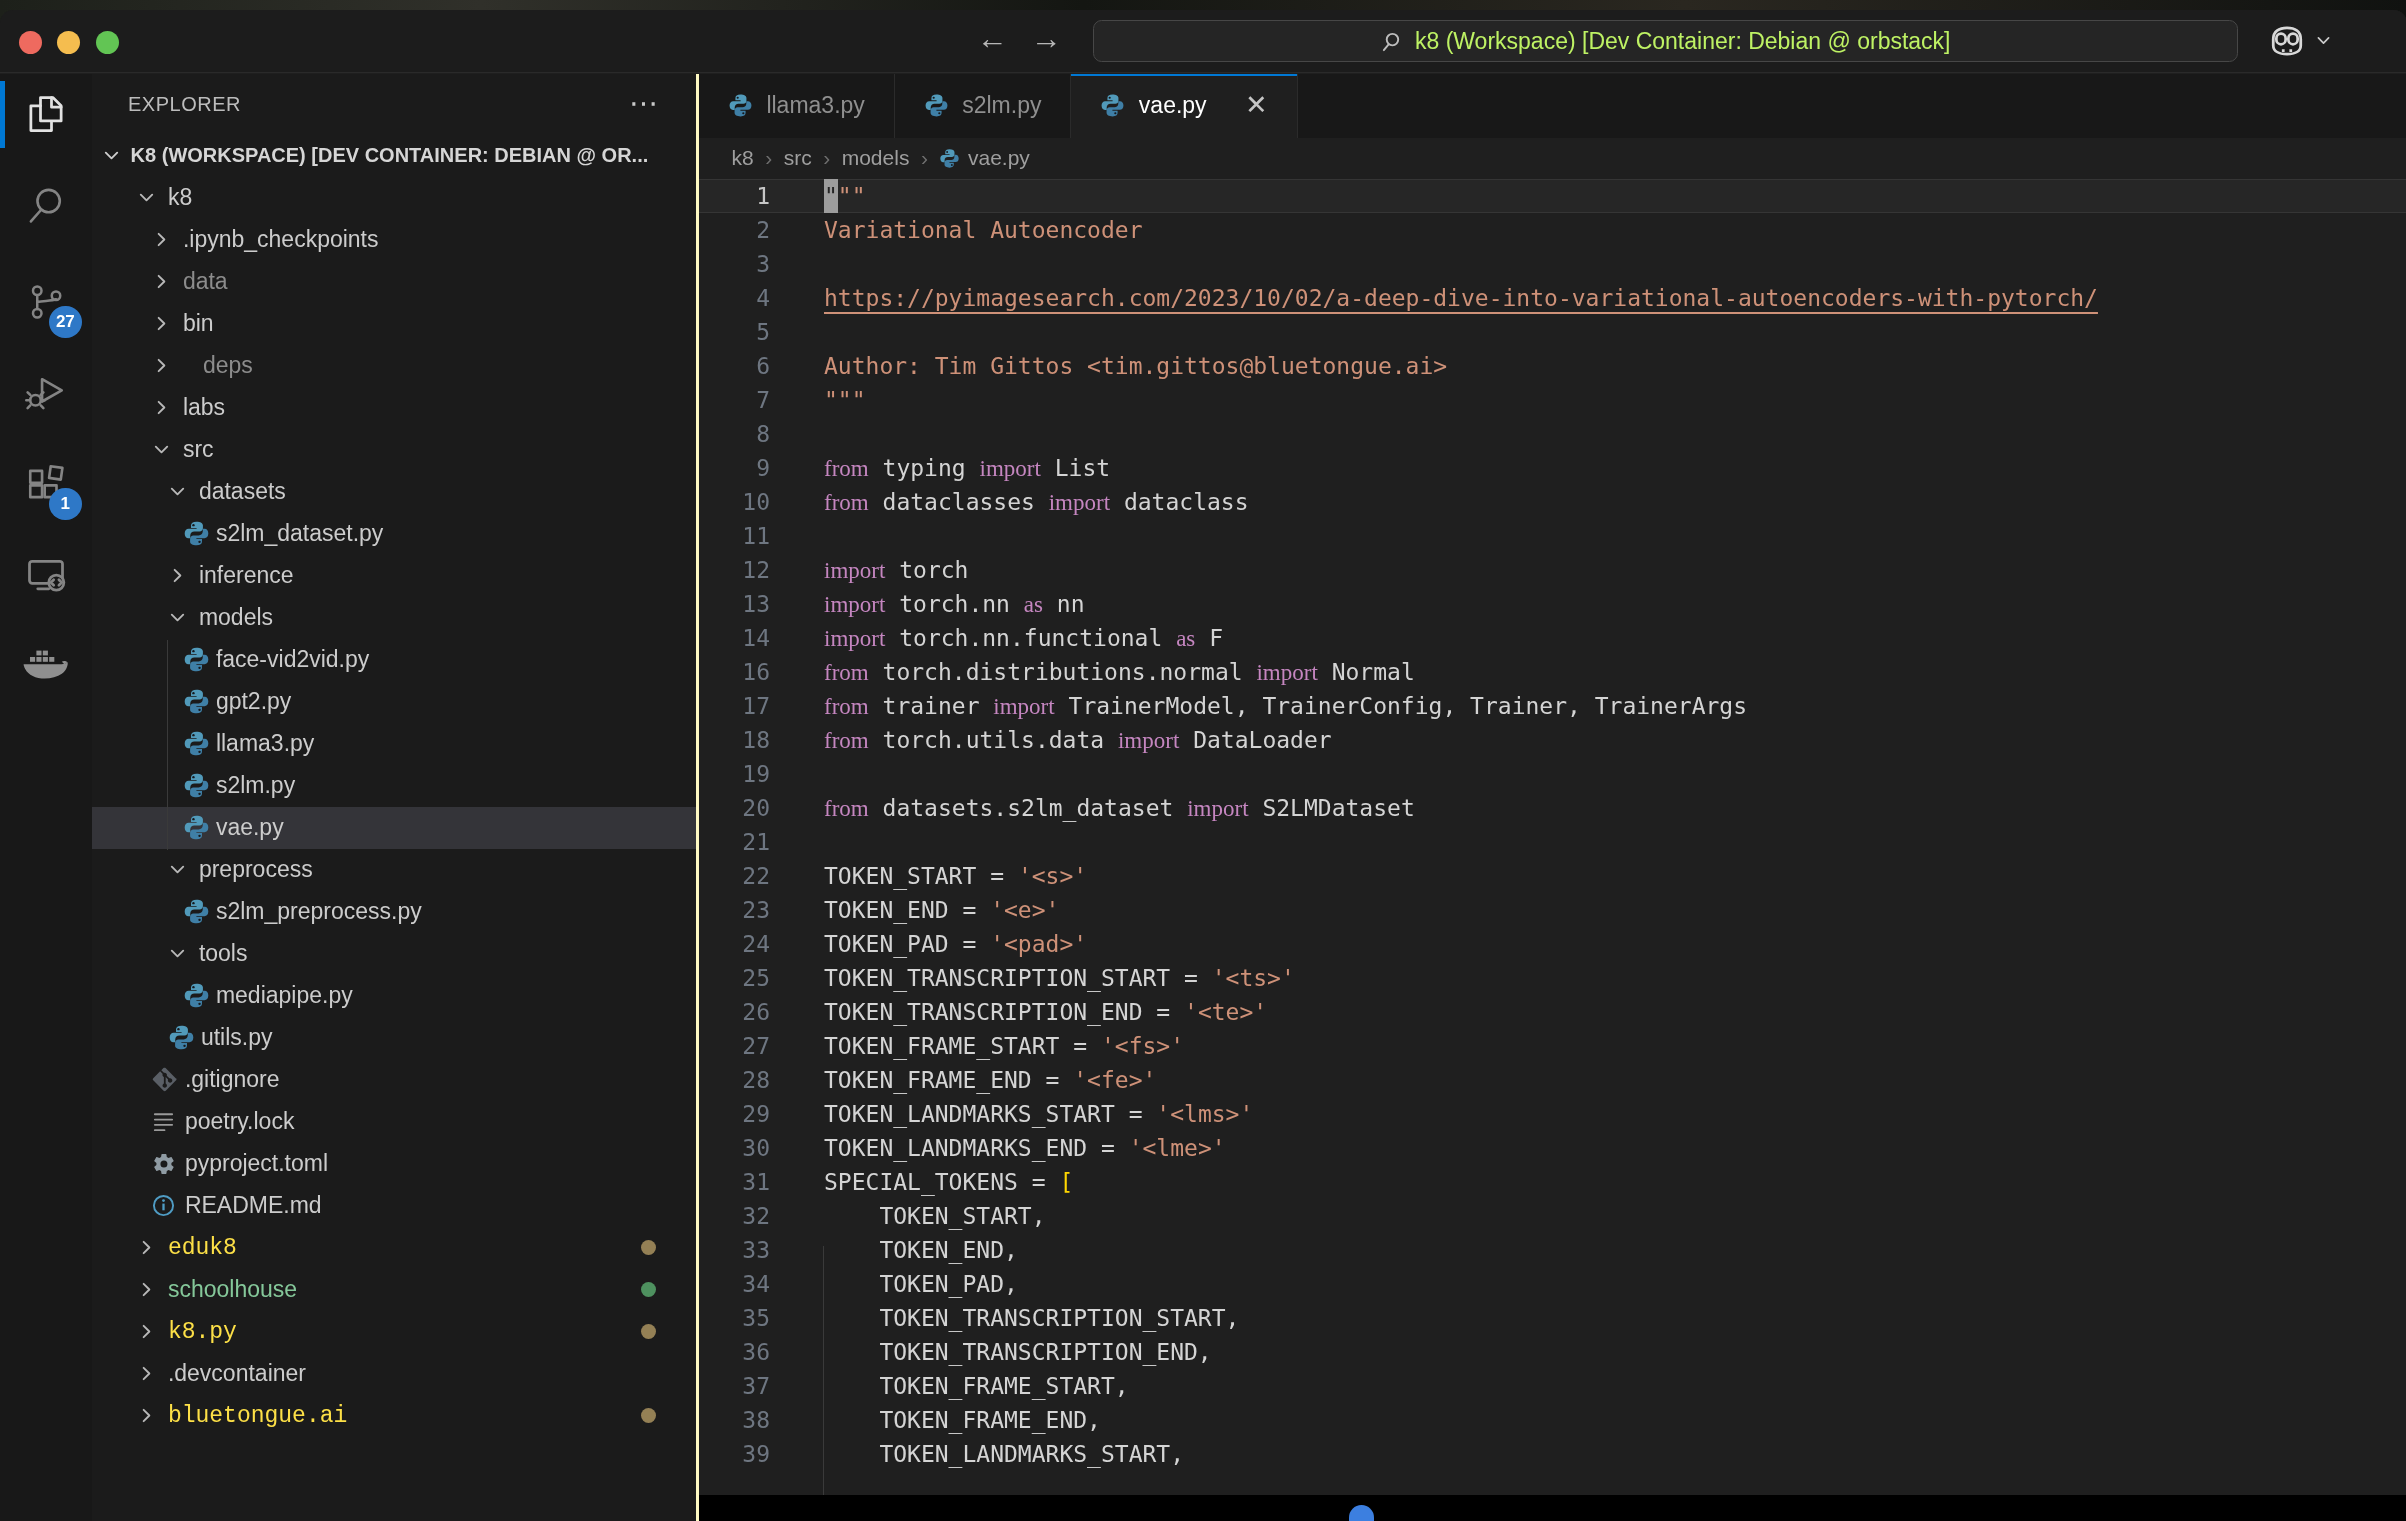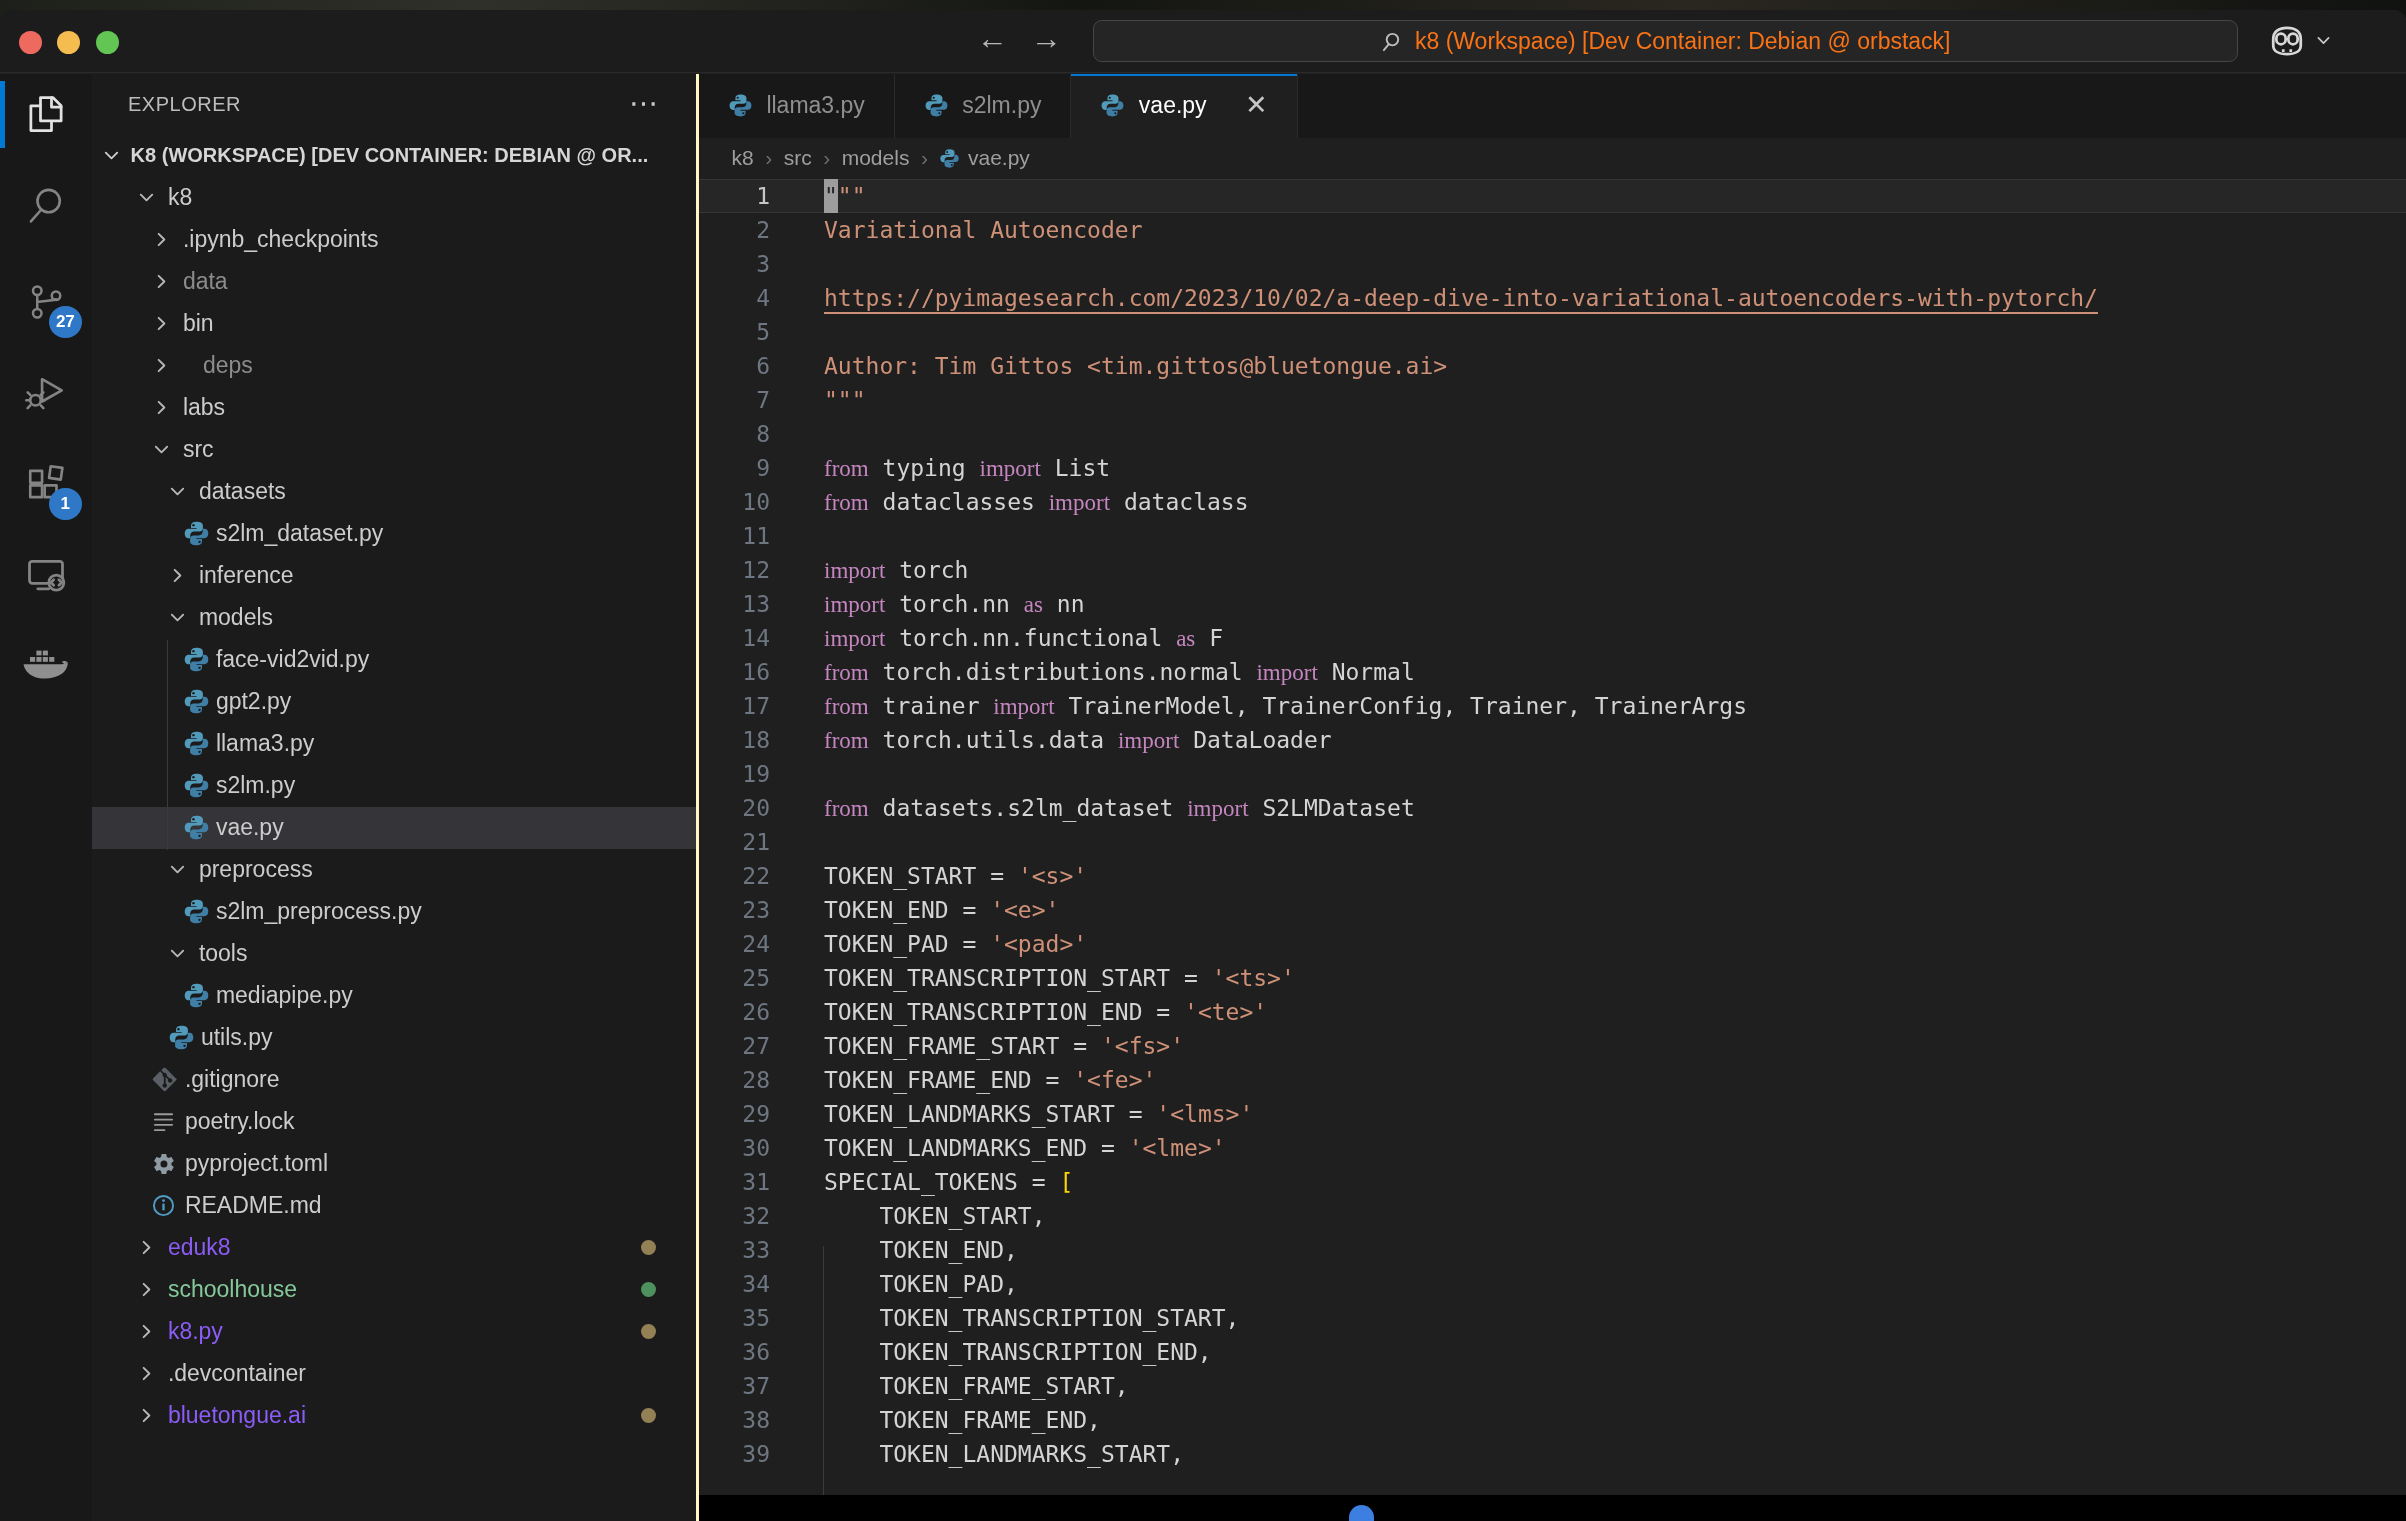--- a/index.html
+++ b/index.html
@@ -15,21 +15,21 @@
   
   .titlebar { position:relative; height:63px; background:#1c1c1c; border-bottom:1px solid #2a2a2a; }
   .traffic { position:absolute; top:21px; left:19px; display:flex; gap:15.3px; }
   .traffic span { width:23px; height:23px; border-radius:50%; display:block; }
   .nav-arrows { position:absolute; left:977px; top:11.5px; display:flex; gap:23px;
                 color:#b6b6b6; font-size:31px; }
   .nav-arrows span { cursor:default; }
   .command-center { position:absolute; left:1093px; top:10.5px; width:1145px; height:42px;
                     background:#252525; border:1.4px solid #474747; border-radius:8.6px;
                     display:flex; align-items:center; justify-content:center; gap:11.5px;
-                    color:#f97316; font-size:23px; }
+                    color:#bef264; font-size:23px; }
   .copilot-btn { position:absolute; left:2267px; top:12.4px; display:flex; align-items:center; gap:7.6px; }
 
   
   .main { position:absolute; top:64px; left:0; right:0; bottom:0; display:flex; }
 
   
   .activitybar { position:relative; width:92px; background:#181818; flex:none; }
   .ab-item { position:absolute; left:17px; width:57px; height:57px;
              display:flex; align-items:center; justify-content:center; }
   .ab-indicator { position:absolute; left:0; width:4.8px; height:67px; }
@@ -44,21 +44,21 @@
   .sidebar-menu { margin-left:auto; color:#c8c8c8; font-size:29px; line-height:9.6px; letter-spacing:1.9px; }
   .ws-row { height:42px; display:flex; align-items:center; padding-left:9.6px; }
   .ws-label { color:#d6d6d6; font-size:20px; font-weight:bold; white-space:nowrap; overflow:hidden; }
   .tree { position:relative; }
   .trow { position:relative; height:42px; display:flex; align-items:center; font-size:23px; color:#cccccc; white-space:nowrap; }
   .trow.selected { background:#343439; }
   .twisty { width:29px; flex:none; display:flex; align-items:center; justify-content:flex-start; }
   .ficon { width:31px; flex:none; display:flex; align-items:center; }
   .tlabel { margin-left:1.9px; }
   .tone-dim { color:#8c8c8c; }
-  .tone-modified { color:#8b5cf6; }
+  .tone-modified { color:#fde047;font-family:Liberation Mono, monospace; }
   .tone-added { color:#85c89a; }
   .gitdot { position:absolute; right:40px; top:13.4px; width:15.3px; height:15.3px; border-radius:50%; }
   .tree-guide { position:absolute; width:1px; background:#3a3a3a; left:75px; }
 
   
   .editor { position:relative; flex:1; background:#1f1f1f; display:flex; flex-direction:column; overflow:hidden; }
   .tabbar { height:64px; background:#181818; display:flex; flex:none; }
   .tab { position:relative; display:flex; align-items:center; gap:13.4px; padding:0 29px;
          font-size:23px; color:#8f8f8f; background:#181818; border-right:1px solid #2b2b2b; }
   .tab.active { background:#1f1f1f; color:#ffffff; }

